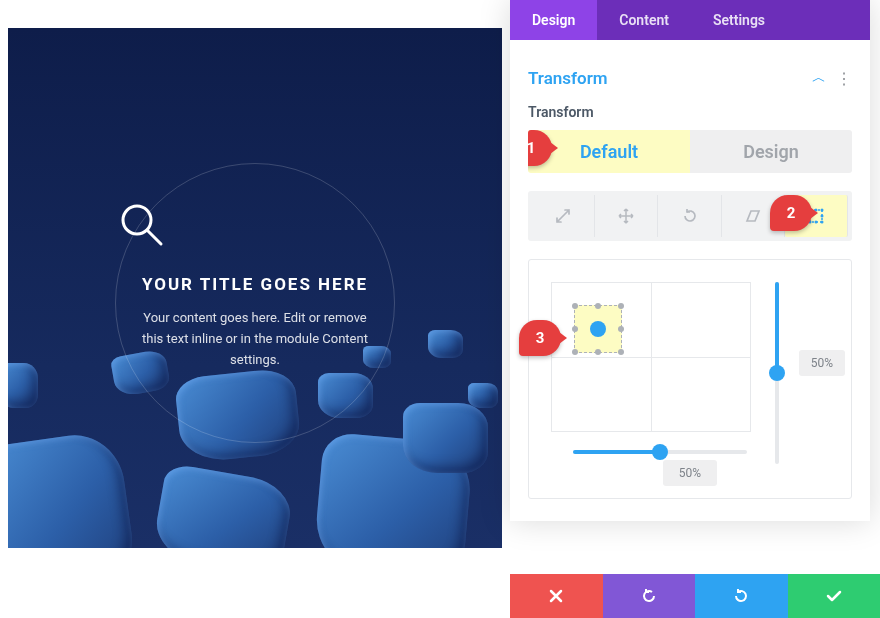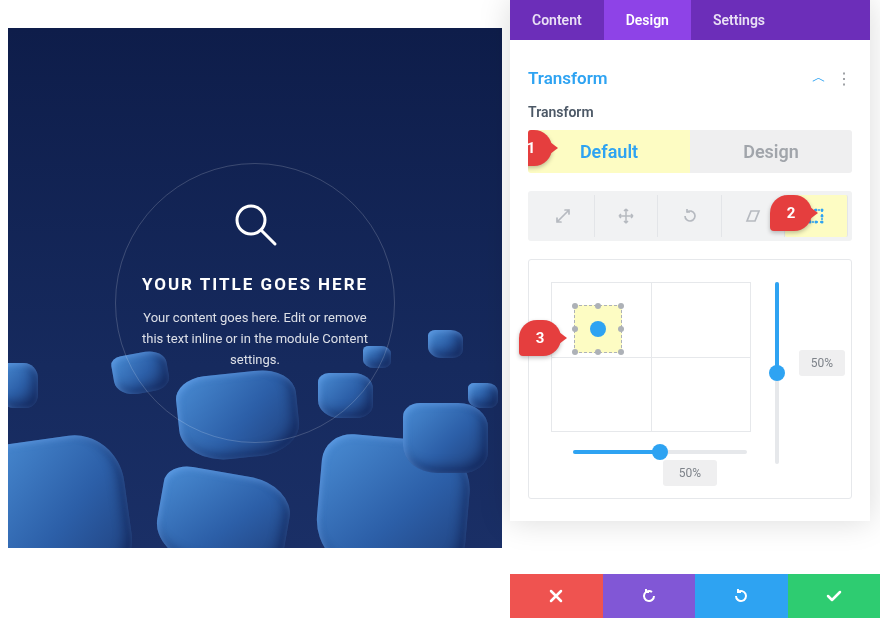--- a/index.html
+++ b/index.html
@@ -27,21 +27,20 @@
       position: absolute;
       left: 50%;
       top: 135px;
       transform: translateX(-50%);
       width: 280px;
       height: 280px;
       border: 1px solid rgba(255,255,255,0.18);
       border-radius: 50%;
       display: flex;
       flex-direction: column;
-      align-items: center;
       padding-top: 35px;
     }
     
     .mag-icon {
       width: 50px;
       height: 50px;
       margin-bottom: 25px;
     }
     
     .blurb-title {
@@ -409,22 +408,22 @@
       <line x1="32" y1="32" x2="45" y2="45" stroke="#fff" stroke-width="3" stroke-linecap="round"></line>
     </svg>
     <div class="blurb-title">YOUR TITLE GOES HERE</div>
     <div class="blurb-content">Your content goes here. Edit or remove this text inline or in the module Content settings.</div>
   </div>
 </div>
 
 <div class="panel">
 
   <div class="panel-tabs">
+    <div class="panel-tab active">Design</div>
     <div class="panel-tab">Content</div>
-    <div class="panel-tab active">Design</div>
     <div class="panel-tab">Settings</div>
   </div>
 
   <div class="panel-body">
     <div class="section-header">
       <div class="section-title">Transform</div>
       <div class="section-actions">
         <span class="chevron-up">︿</span>
         <span class="ellipsis">⋮</span>
       </div>

